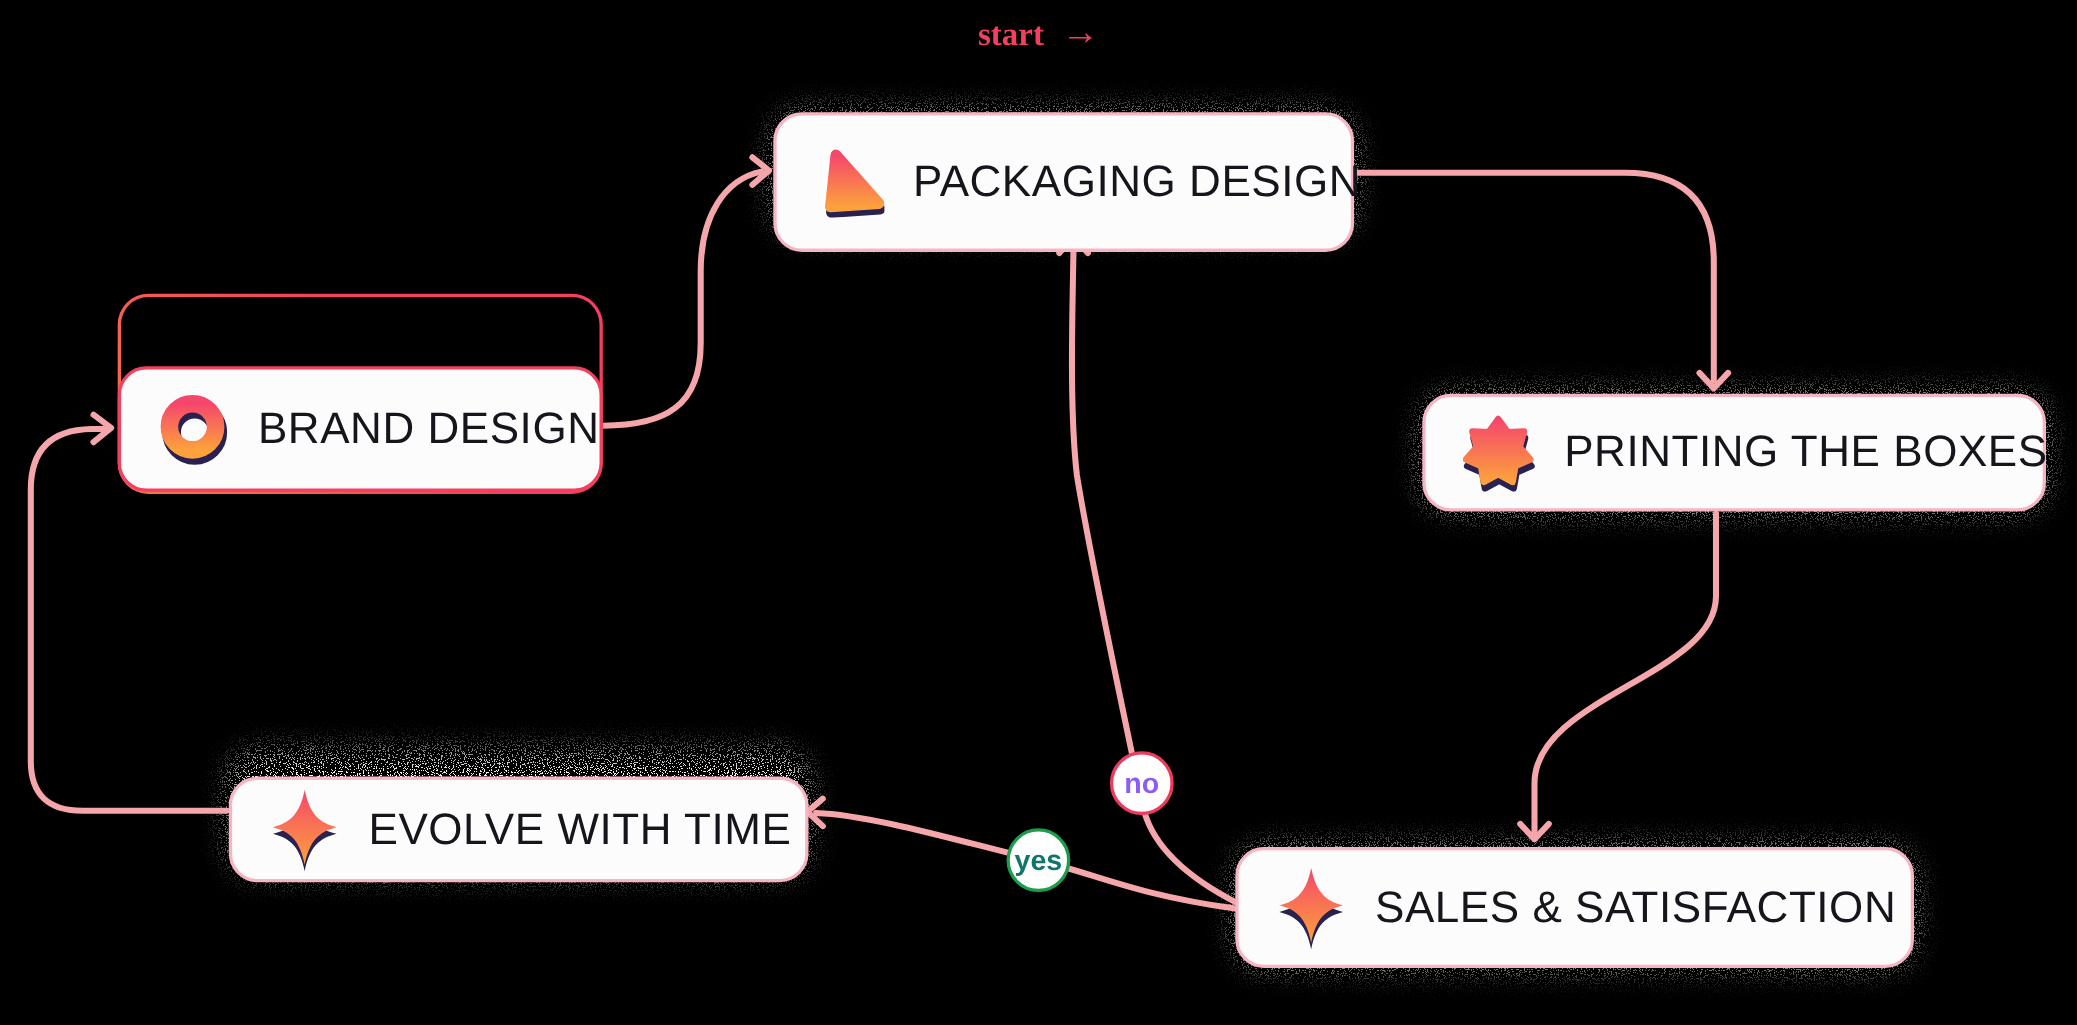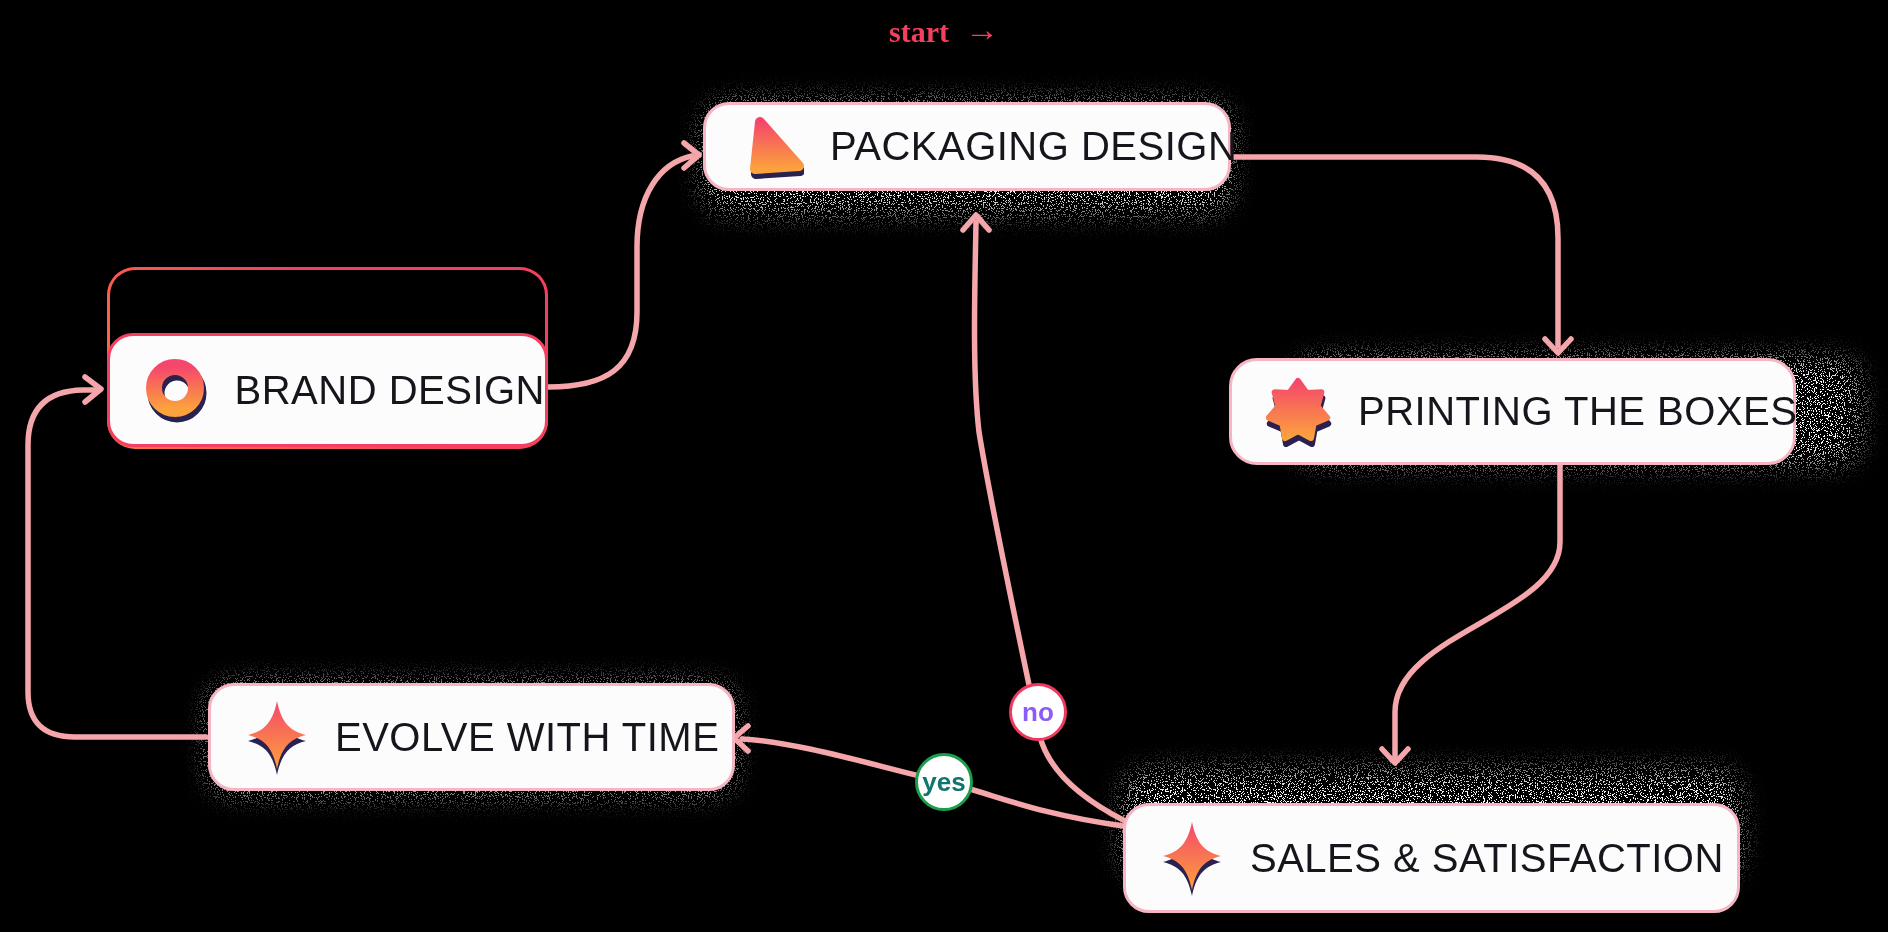--- a/index.html
+++ b/index.html
@@ -8,24 +8,24 @@
   .layer{position:absolute;left:0;top:0;width:1888px;height:932px;}
 
   
   .node{position:absolute;display:flex;align-items:center;box-sizing:border-box;
         background:#fdfcfd;border:3px solid #f7b5c3;border-radius:26px;
         padding-left:34px;gap:26px;z-index:3;}
   .node .label{font-size:40px;font-weight:500;color:#17141c;letter-spacing:.5px;white-space:nowrap;}
   .node svg{flex:0 0 auto;display:block;}
 
   .node-brand{left:107px;top:333px;width:441px;height:114px;border-color:#f43f5e;justify-content:space-between;}
-  .node-packaging{left:703px;top:102px;width:528px;height:89px;}
-  .node-printing{left:1229px;top:358px;width:567px;height:107px;border-radius:28px;}
-  .node-sales{left:1123px;top:770px;width:617px;height:110px;margin-top:33px;}
-  .node-evolve{left:208px;top:683px;width:527px;height:108px;}
+  .node-packaging{left:703px;top:102px;width:528px;height:127px;}
+  .node-printing{left:1293px;top:358px;width:567px;height:107px;}
+  .node-sales{left:1123px;top:770px;width:617px;height:110px;}
+  .node-evolve{left:208px;top:706px;width:527px;height:96px;}
 
   
   .start-rect{position:absolute;left:107px;top:267px;width:441px;height:182px;
               border-radius:28px;background:linear-gradient(225deg,#f43f5e 40%,#fb7a43 105%);z-index:2;}
   .start-rect .inner{position:absolute;inset:3px;border-radius:25px;background:#000;}
   .start-label{position:absolute;left:0;top:0;width:100%;height:64px;display:flex;
                align-items:center;justify-content:center;gap:16px;color:#f43f5e;
                font-weight:700;font-size:30px;z-index:3;font-family:Liberation Serif, serif;}
   .start-label .arrow{font-size:34px;font-weight:700;line-height:1;transform:translateY(-2px);}
 

